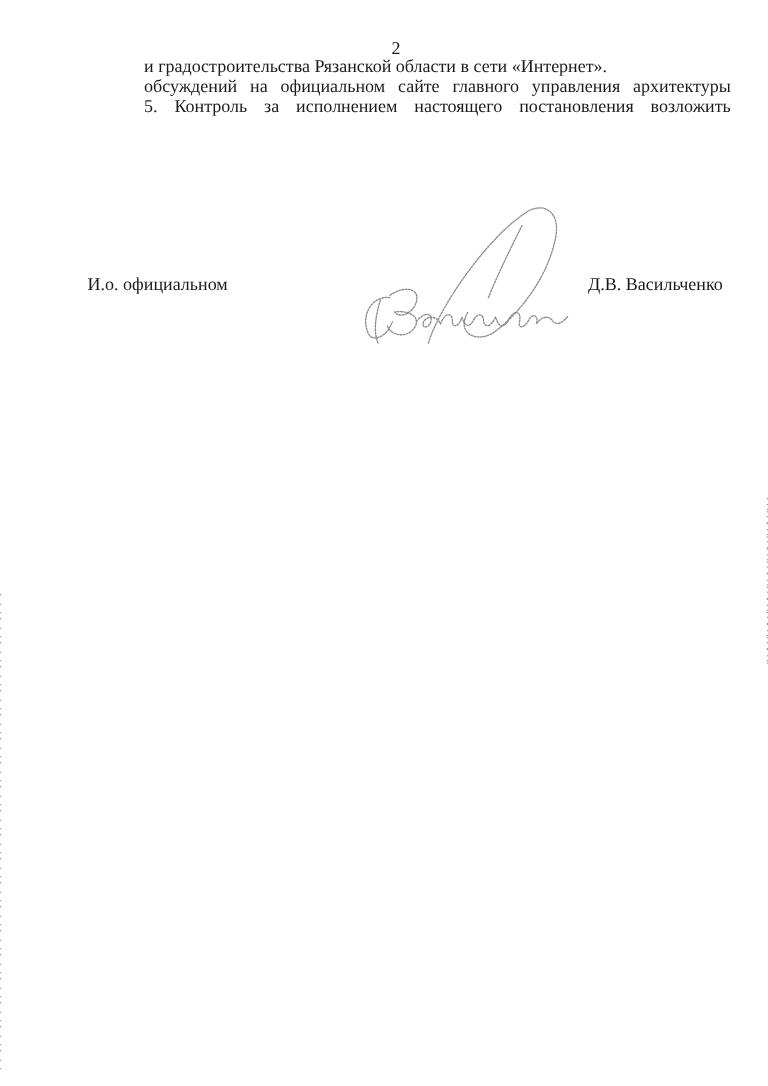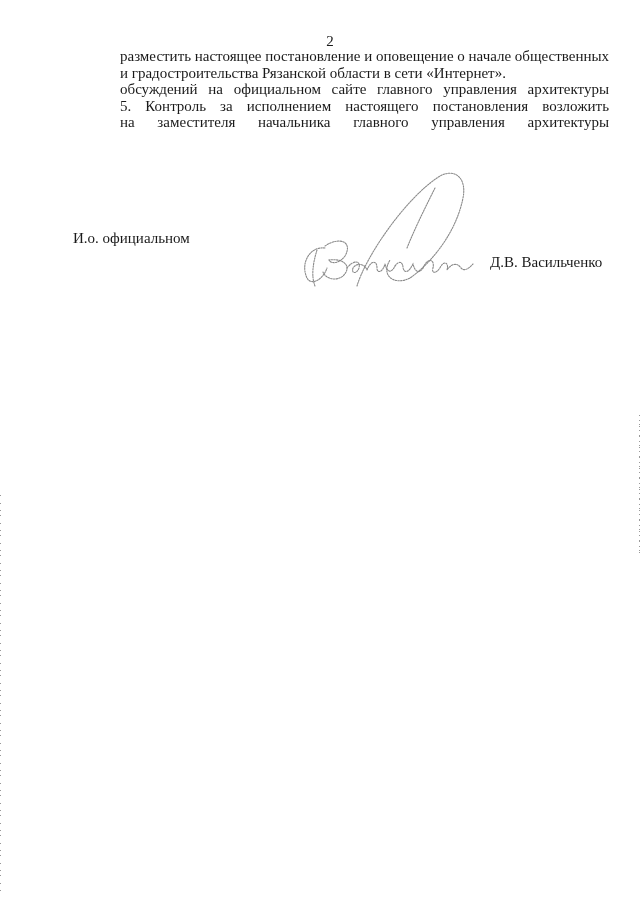--- a/index.html
+++ b/index.html
@@ -57,21 +57,20 @@
       top: 230px;
       font-size: 15px;
       line-height: 16px;
     }
     .sign-right {
       position: absolute;
       left: 490px;
       top: 230px;
       font-size: 15px;
       line-height: 16px;
-      margin-top: 24px;
     }
     .signature {
       position: absolute;
       left: 295px;
       top: 168px;
       width: 190px;
       height: 125px;
     }
     .edge-dots {
       position: absolute;
@@ -89,27 +88,25 @@
   </style>
 </head>
 <body>
 
 <div class="page">
 
   <div class="page-number">2</div>
 
   <div class="body-text">
     <div class="para">
-      <span class="line">разместить настоящее постановление и оповещение о начале общественных</span>
       <span class="line last">и градостроительства Рязанской области в сети «Интернет».</span>
       <span class="line">обсуждений на официальном сайте главного управления архитектуры</span>
     </div>
     <div class="para">
       <span class="line first">5. Контроль за исполнением настоящего постановления возложить</span>
-      <span class="line">на заместителя начальника главного управления архитектуры</span>
     </div>
   </div>
 
   <div class="sign-left">И.о. официальном</div>
 
   <svg class="signature" viewBox="0 0 190 125" xmlns="http://www.w3.org/2000/svg">
     <g fill="none" stroke="#8a8a8a" stroke-width="1.1" stroke-dasharray="1.5 1.2" stroke-linecap="round">
 
       <path d="M62 118 C 70 90, 110 30, 145 8 C 160 0, 172 10, 168 30 C 160 70, 130 100, 115 110 C 100 118, 85 108, 95 92"></path>
       <path d="M140 20 C 130 40, 120 60, 112 80"></path>

